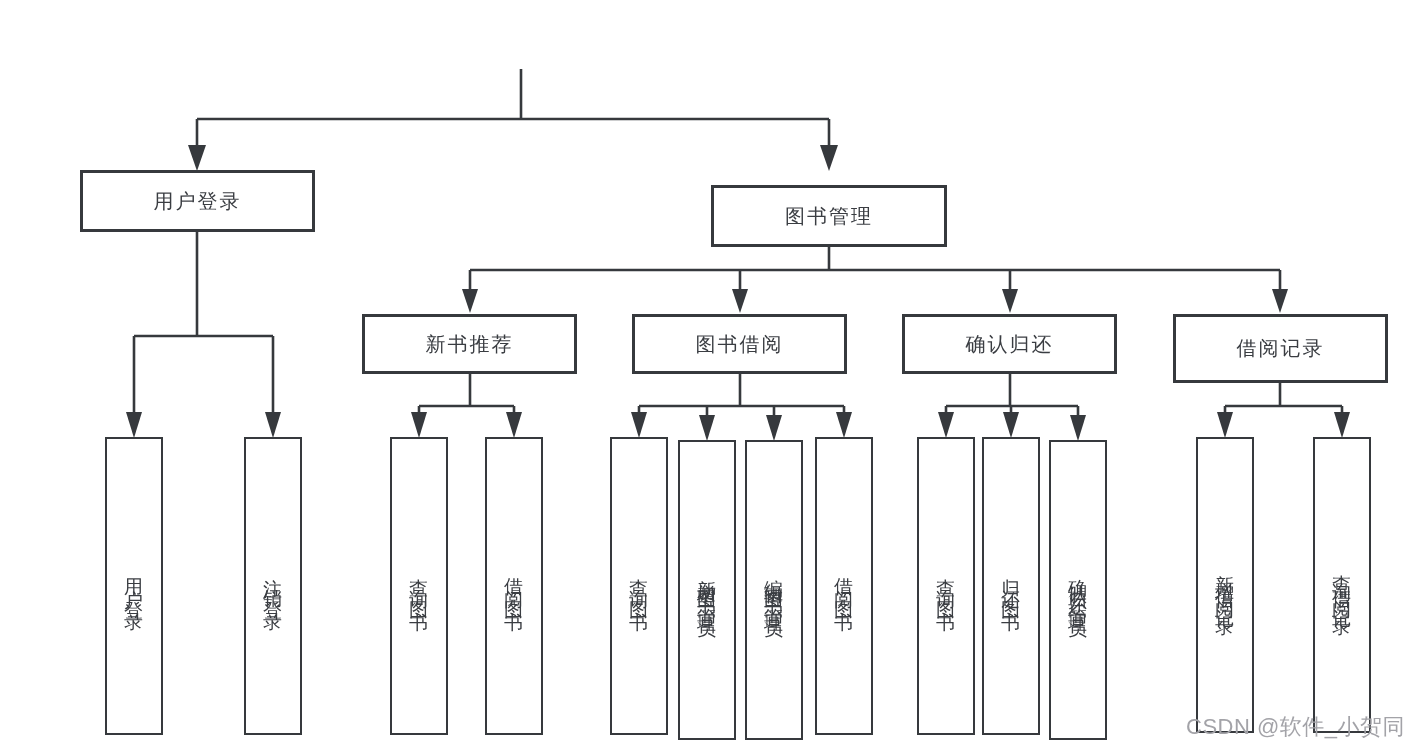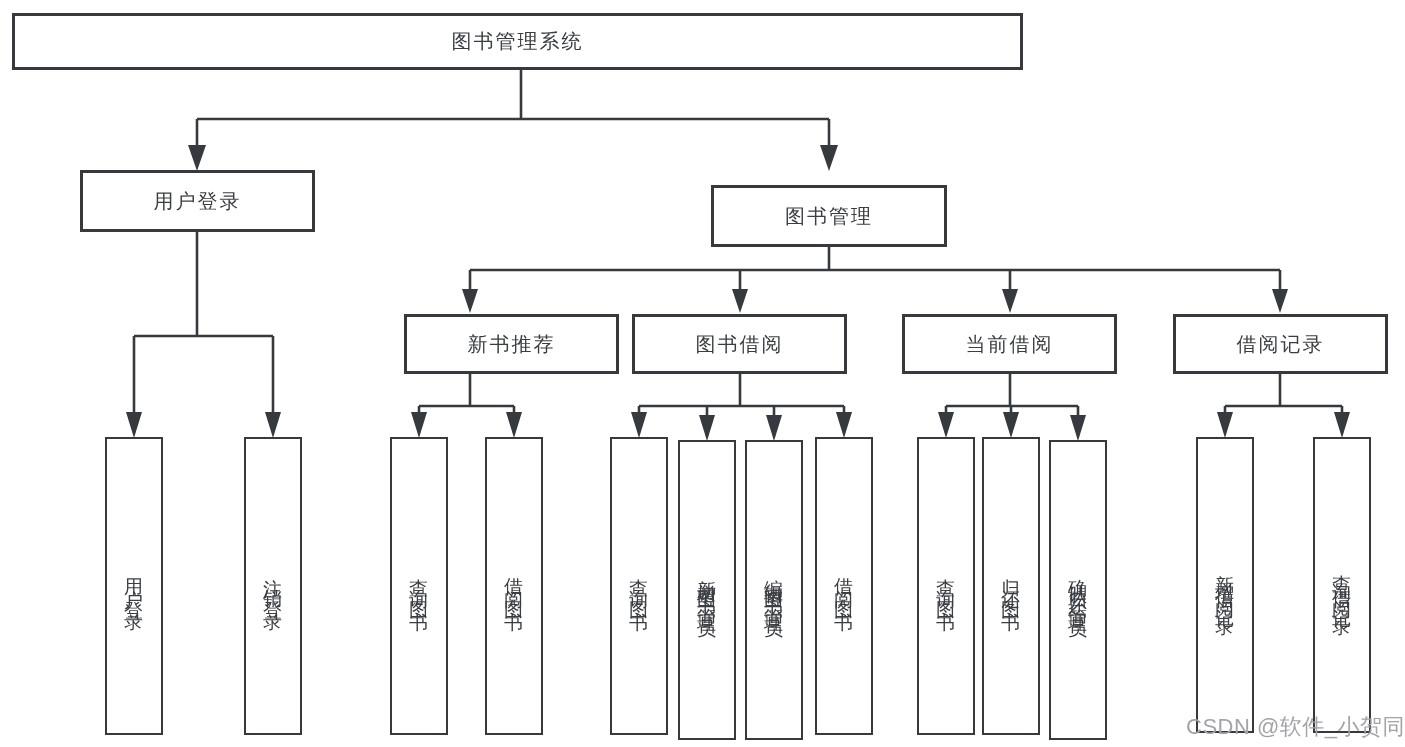--- a/index.html
+++ b/index.html
@@ -116,41 +116,38 @@
       <polygon points="766,415 782,415 774,441"></polygon>
       <polygon points="836,412 852,412 844,438"></polygon>
       <polygon points="938,412 954,412 946,438"></polygon>
       <polygon points="1003,412 1019,412 1011,438"></polygon>
       <polygon points="1070,415 1086,415 1078,441"></polygon>
       <polygon points="1217,412 1233,412 1225,438"></polygon>
       <polygon points="1334,412 1350,412 1342,438"></polygon>
     </g>
   </svg>
 
-  <div class="node root-node" style="left:12px; top:13px; width:1011px; height:57px;">
-    <span class="h-node">图书管理系统</span>
-  </div>
 
   <div class="node" style="left:80px; top:170px; width:235px; height:62px;">
     <span class="h-node">用户登录</span>
   </div>
   <div class="node" style="left:711px; top:185px; width:236px; height:62px;">
     <span class="h-node">图书管理</span>
   </div>
 
-  <div class="node" style="left:362px; top:314px; width:215px; height:60px;margin-left:42px;">
+  <div class="node" style="left:362px; top:314px; width:215px; height:60px;">
     <span class="h-node">新书推荐</span>
   </div>
   <div class="node" style="left:632px; top:314px; width:215px; height:60px;text-align:center;">
     <span class="h-node">图书借阅</span>
   </div>
   <div class="node" style="left:902px; top:314px; width:215px; height:60px;">
-    <span class="h-node">当前借阅</span>
+    <span class="h-node">确认归还</span>
   </div>
-  <div class="node" style="left:1173px; top:314px; width:215px; height:60px;">
+  <div class="node" style="left:1173px; top:314px; width:215px; height:69px;">
     <span class="h-node">借阅记录</span>
   </div>
 
   <div class="node leaf" style="left:105px; top:437px; width:58px; height:298px;">
     <span class="leaf-label">用户登录</span>
   </div>
   <div class="node leaf" style="left:244px; top:437px; width:58px; height:298px;">
     <span class="leaf-label">注销登录</span>
   </div>
 

